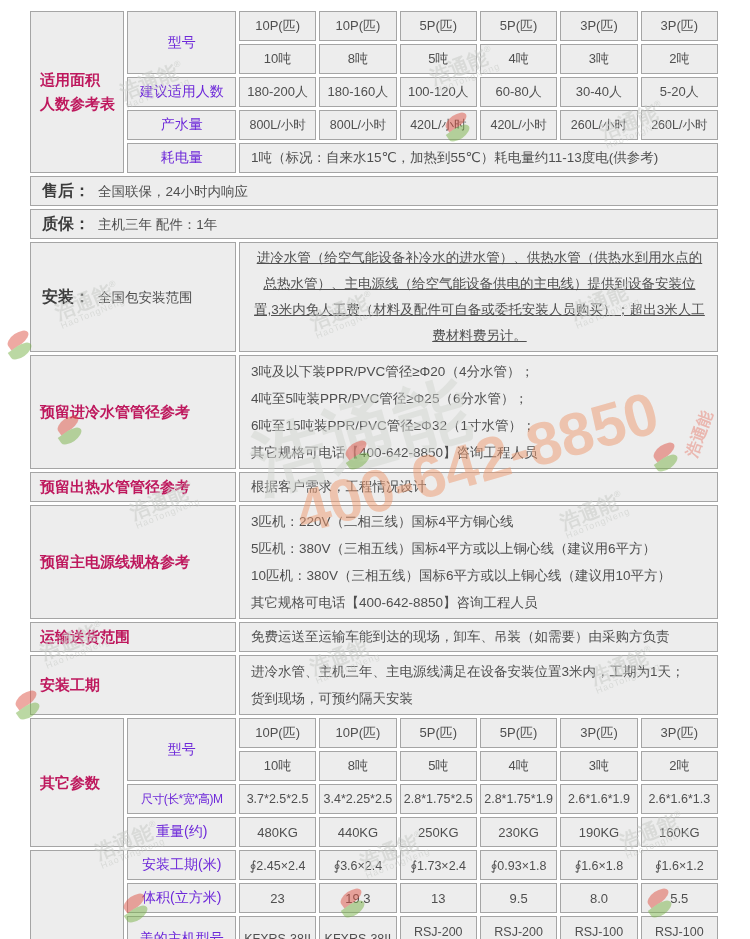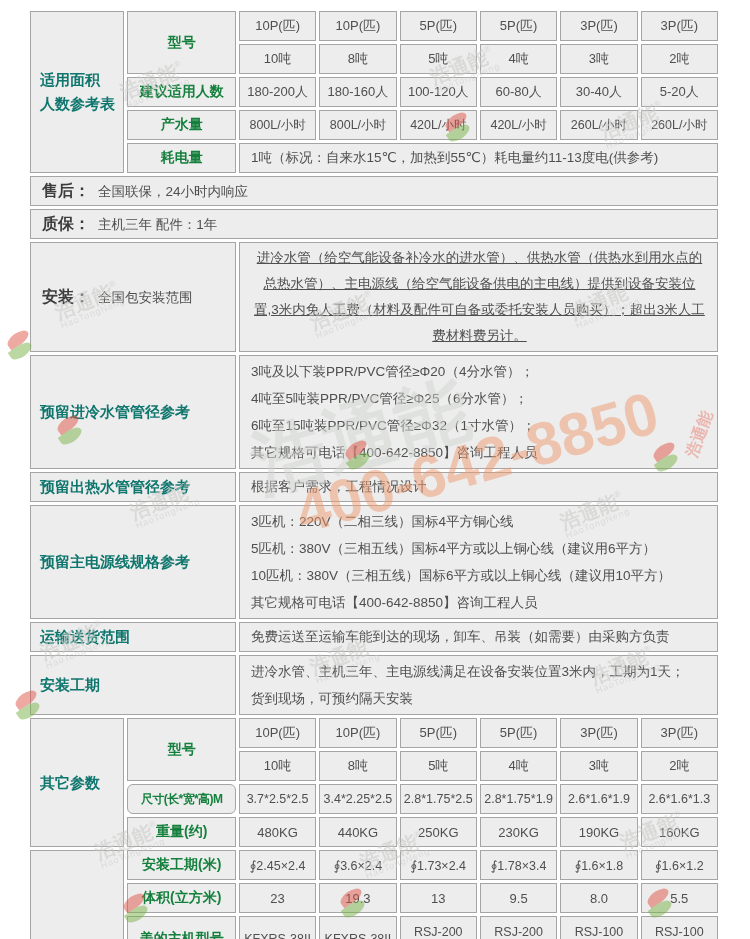--- a/index.html
+++ b/index.html
@@ -17,23 +17,23 @@
   }
   td{
     box-sizing:border-box;
     border:1px solid #a5a5a5;background:#ededed;
     text-align:center;vertical-align:middle;
     font-size:13px;color:#4f4f4f;padding:2px 3px;
     overflow:hidden;
   }
   .r30 td{height:30px;}
   .pre{white-space:pre-line;}
-  .left-label{font-weight:bold;font-size:15px;color:#0f766e;line-height:1.6;text-align:left;padding-left:9px;}
-  .hdr{font-weight:bold;font-size:14px;color:#15803d;white-space:nowrap;}
-  .tight{font-size:12px;letter-spacing:-0.6px;border-radius:6px;}
+  .left-label{font-weight:bold;font-size:15px;color:#be185d;line-height:1.6;text-align:left;padding-left:9px;}
+  .hdr{font-weight:normal;font-size:14px;color:#6d28d9;white-space:nowrap;}
+  .tight{font-size:12px;letter-spacing:-0.6px;}
   .txt{text-align:left;padding-left:11px;padding-right:8px;}
   .para{line-height:26px;font-size:13.5px;padding-left:12px;padding-right:10px;text-decoration:underline;}
   .lines div{line-height:27px;font-size:13.5px;text-align:left;}
   .biglbl{font-weight:bold;font-size:16px;color:#3c3c3c;margin-right:8px;}
   .smalltxt{font-size:13.5px;}
   .num{font-size:12.5px;padding:1px;}
   
   .wm-layer{position:absolute;inset:0;z-index:2;pointer-events:none;}
   .wm-text{
     position:absolute;transform:rotate(-22deg);
@@ -211,21 +211,21 @@
         <td>230KG</td>
         <td>190KG</td>
         <td>160KG</td>
       </tr>
       <tr class="r30">
         <td rowspan="3"></td>
         <td class="hdr">安装工期(米)</td>
         <td class="num">∮2.45×2.4</td>
         <td class="num">∮3.6×2.4</td>
         <td class="num">∮1.73×2.4</td>
-        <td class="num">∮1.78×3.4</td>
+        <td class="num">∮0.93×1.8</td>
         <td class="num">∮1.6×1.8</td>
         <td class="num">∮1.6×1.2</td>
       </tr>
       <tr class="r30">
         <td class="hdr">体积(立方米)</td>
         <td>23</td>
         <td>19.3</td>
         <td>13</td>
         <td>9.5</td>
         <td>8.0</td>

